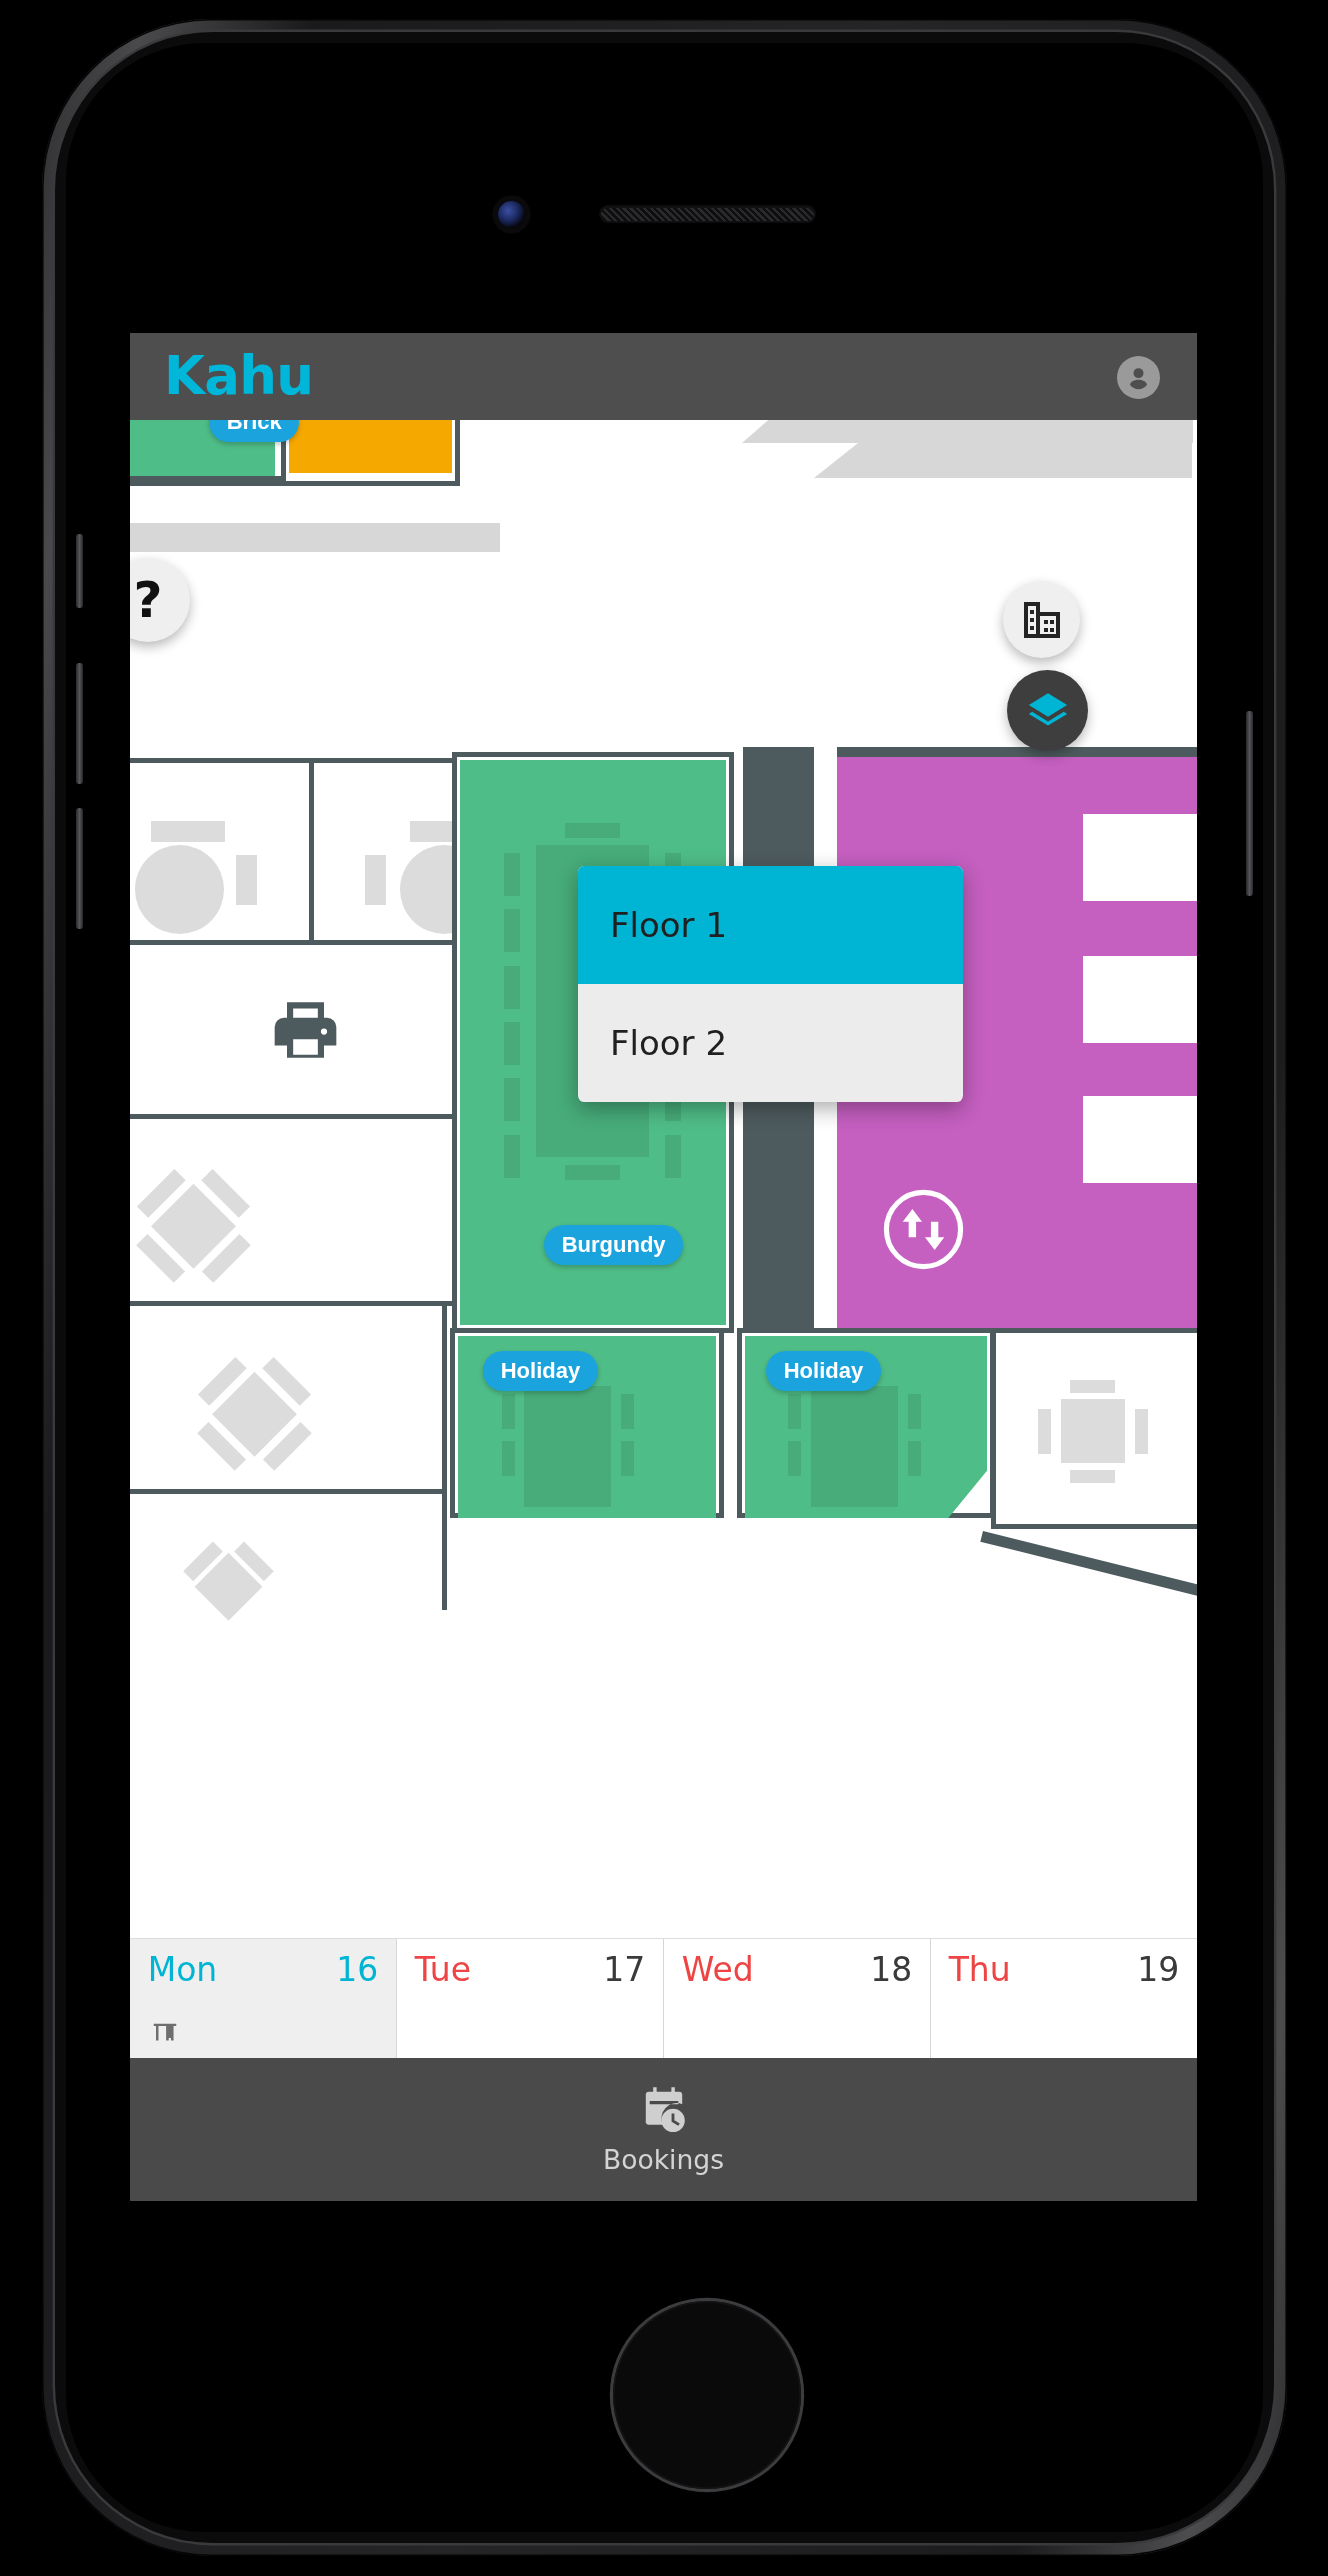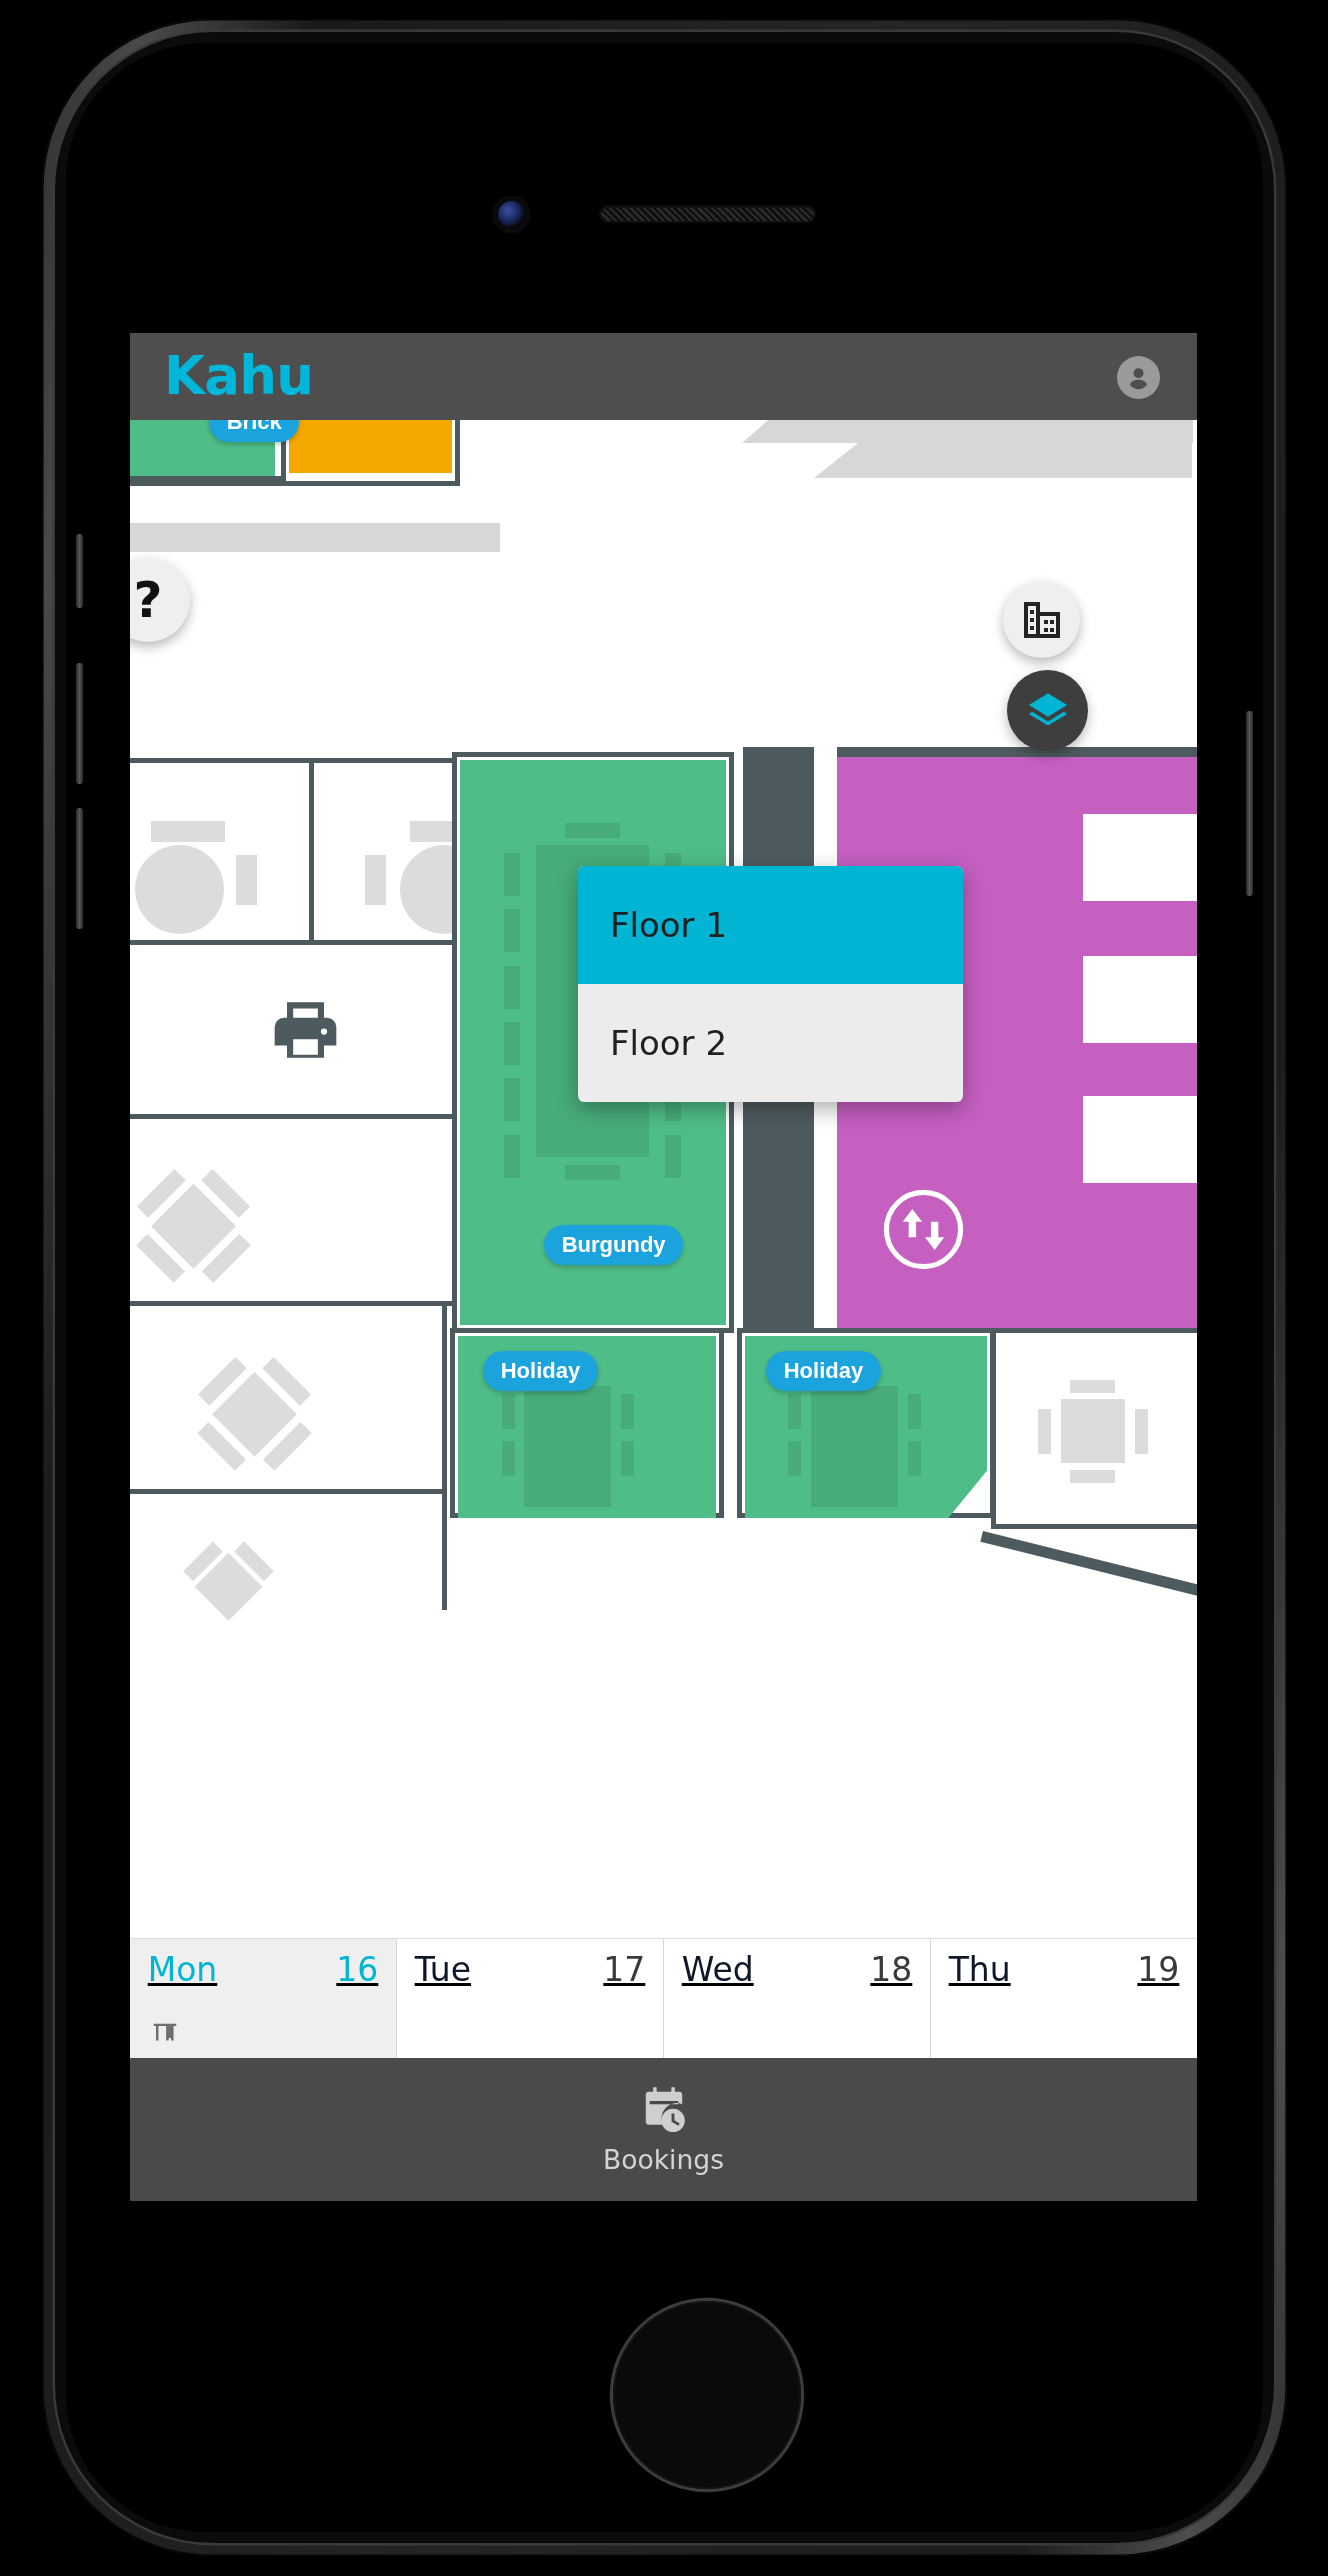--- a/index.html
+++ b/index.html
@@ -70,22 +70,22 @@
   .floor-option{padding:39px 32px;font-size:34px;color:#202020;font-family:"DejaVu Sans",sans-serif;}
   .floor-option.selected{background:#00b5d4;}
 
   
   #date-strip{position:absolute;left:0;bottom:143px;width:100%;height:119px;
       background:#fff;display:flex;z-index:50;border-top:0.8px solid #dcdcdc;}
   .date-cell{flex:1;position:relative;border-right:0.8px solid #d6d6d6;box-sizing:border-box;}
   .date-cell:last-child{border-right:none;}
   .date-cell.active{background:#efefef;}
   .date-row{position:absolute;left:0;top:11.3px;width:100%;display:flex;justify-content:space-between;
-      padding:0 17.7px;box-sizing:border-box;text-decoration:underline;}
-  .date-dow{font-size:33px;color:#0f172a;font-family:"DejaVu Sans",sans-serif;}
+      padding:0 17.7px;box-sizing:border-box;}
+  .date-dow{font-size:33px;color:#ef4444;font-family:"DejaVu Sans",sans-serif;}
   .date-num{font-size:33px;color:#3a3a3a;font-family:"DejaVu Sans",sans-serif;}
   .date-cell.active .date-dow,.date-cell.active .date-num{color:#00b5d4;}
   .date-marker{position:absolute;left:17.7px;bottom:13px;width:34px;height:27px;}
 
   
   #tab-bar{position:absolute;left:0;bottom:0;width:100%;height:143px;display:flex;z-index:50;}
   .tab{flex:1;display:flex;flex-direction:column;align-items:center;justify-content:center;gap:8px;}
   .tab-bookings{background:#4a4a4a;}
   .tab-map{background:#00b5d4;}
   .tab-label{font-size:26.6px;color:#d4d4d4;font-family:"DejaVu Sans",sans-serif;}

